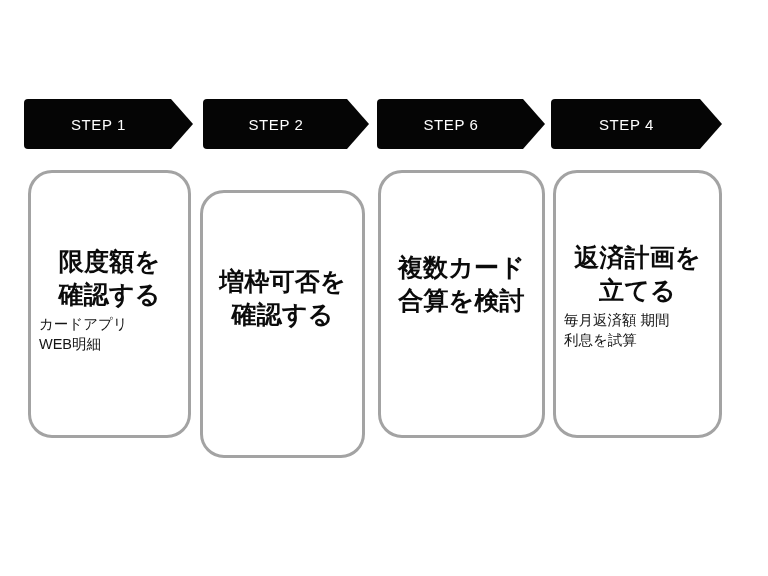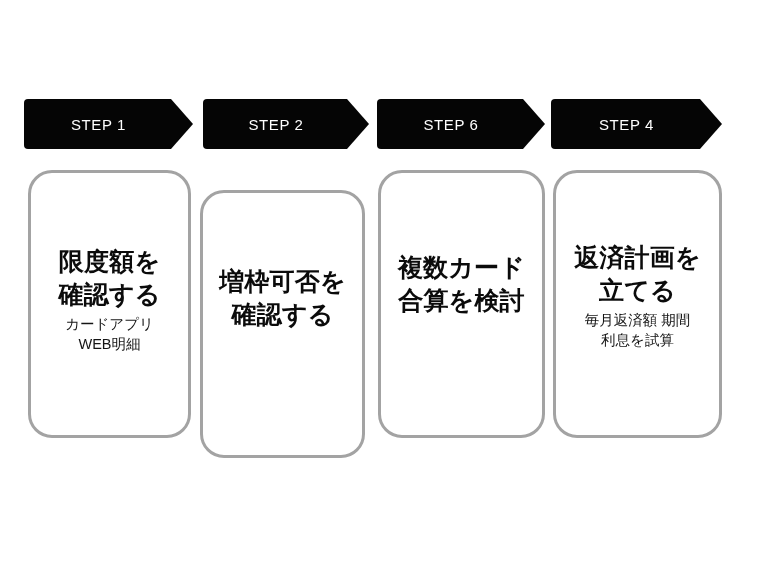--- a/index.html
+++ b/index.html
@@ -99,21 +99,21 @@
     letter-spacing: 0.2px;
     white-space: pre-line;
     width: 100%;
   }
 
   .card-sub {
     font-size: 14.5px;
     font-weight: 400;
     color: #141414;
     line-height: 1.35;
-    text-align: center;
+    text-align: left;
     white-space: pre-line;
     width: 100%;
     margin-top: 4px;
   }
   .card-sub:empty { display: none; }
 
   
   .card.c1 .card-title { margin-top: 72px; }
   .card.c2 .card-title { margin-top: 72px; }
   .card.c3 .card-title { margin-top: 78px; }

